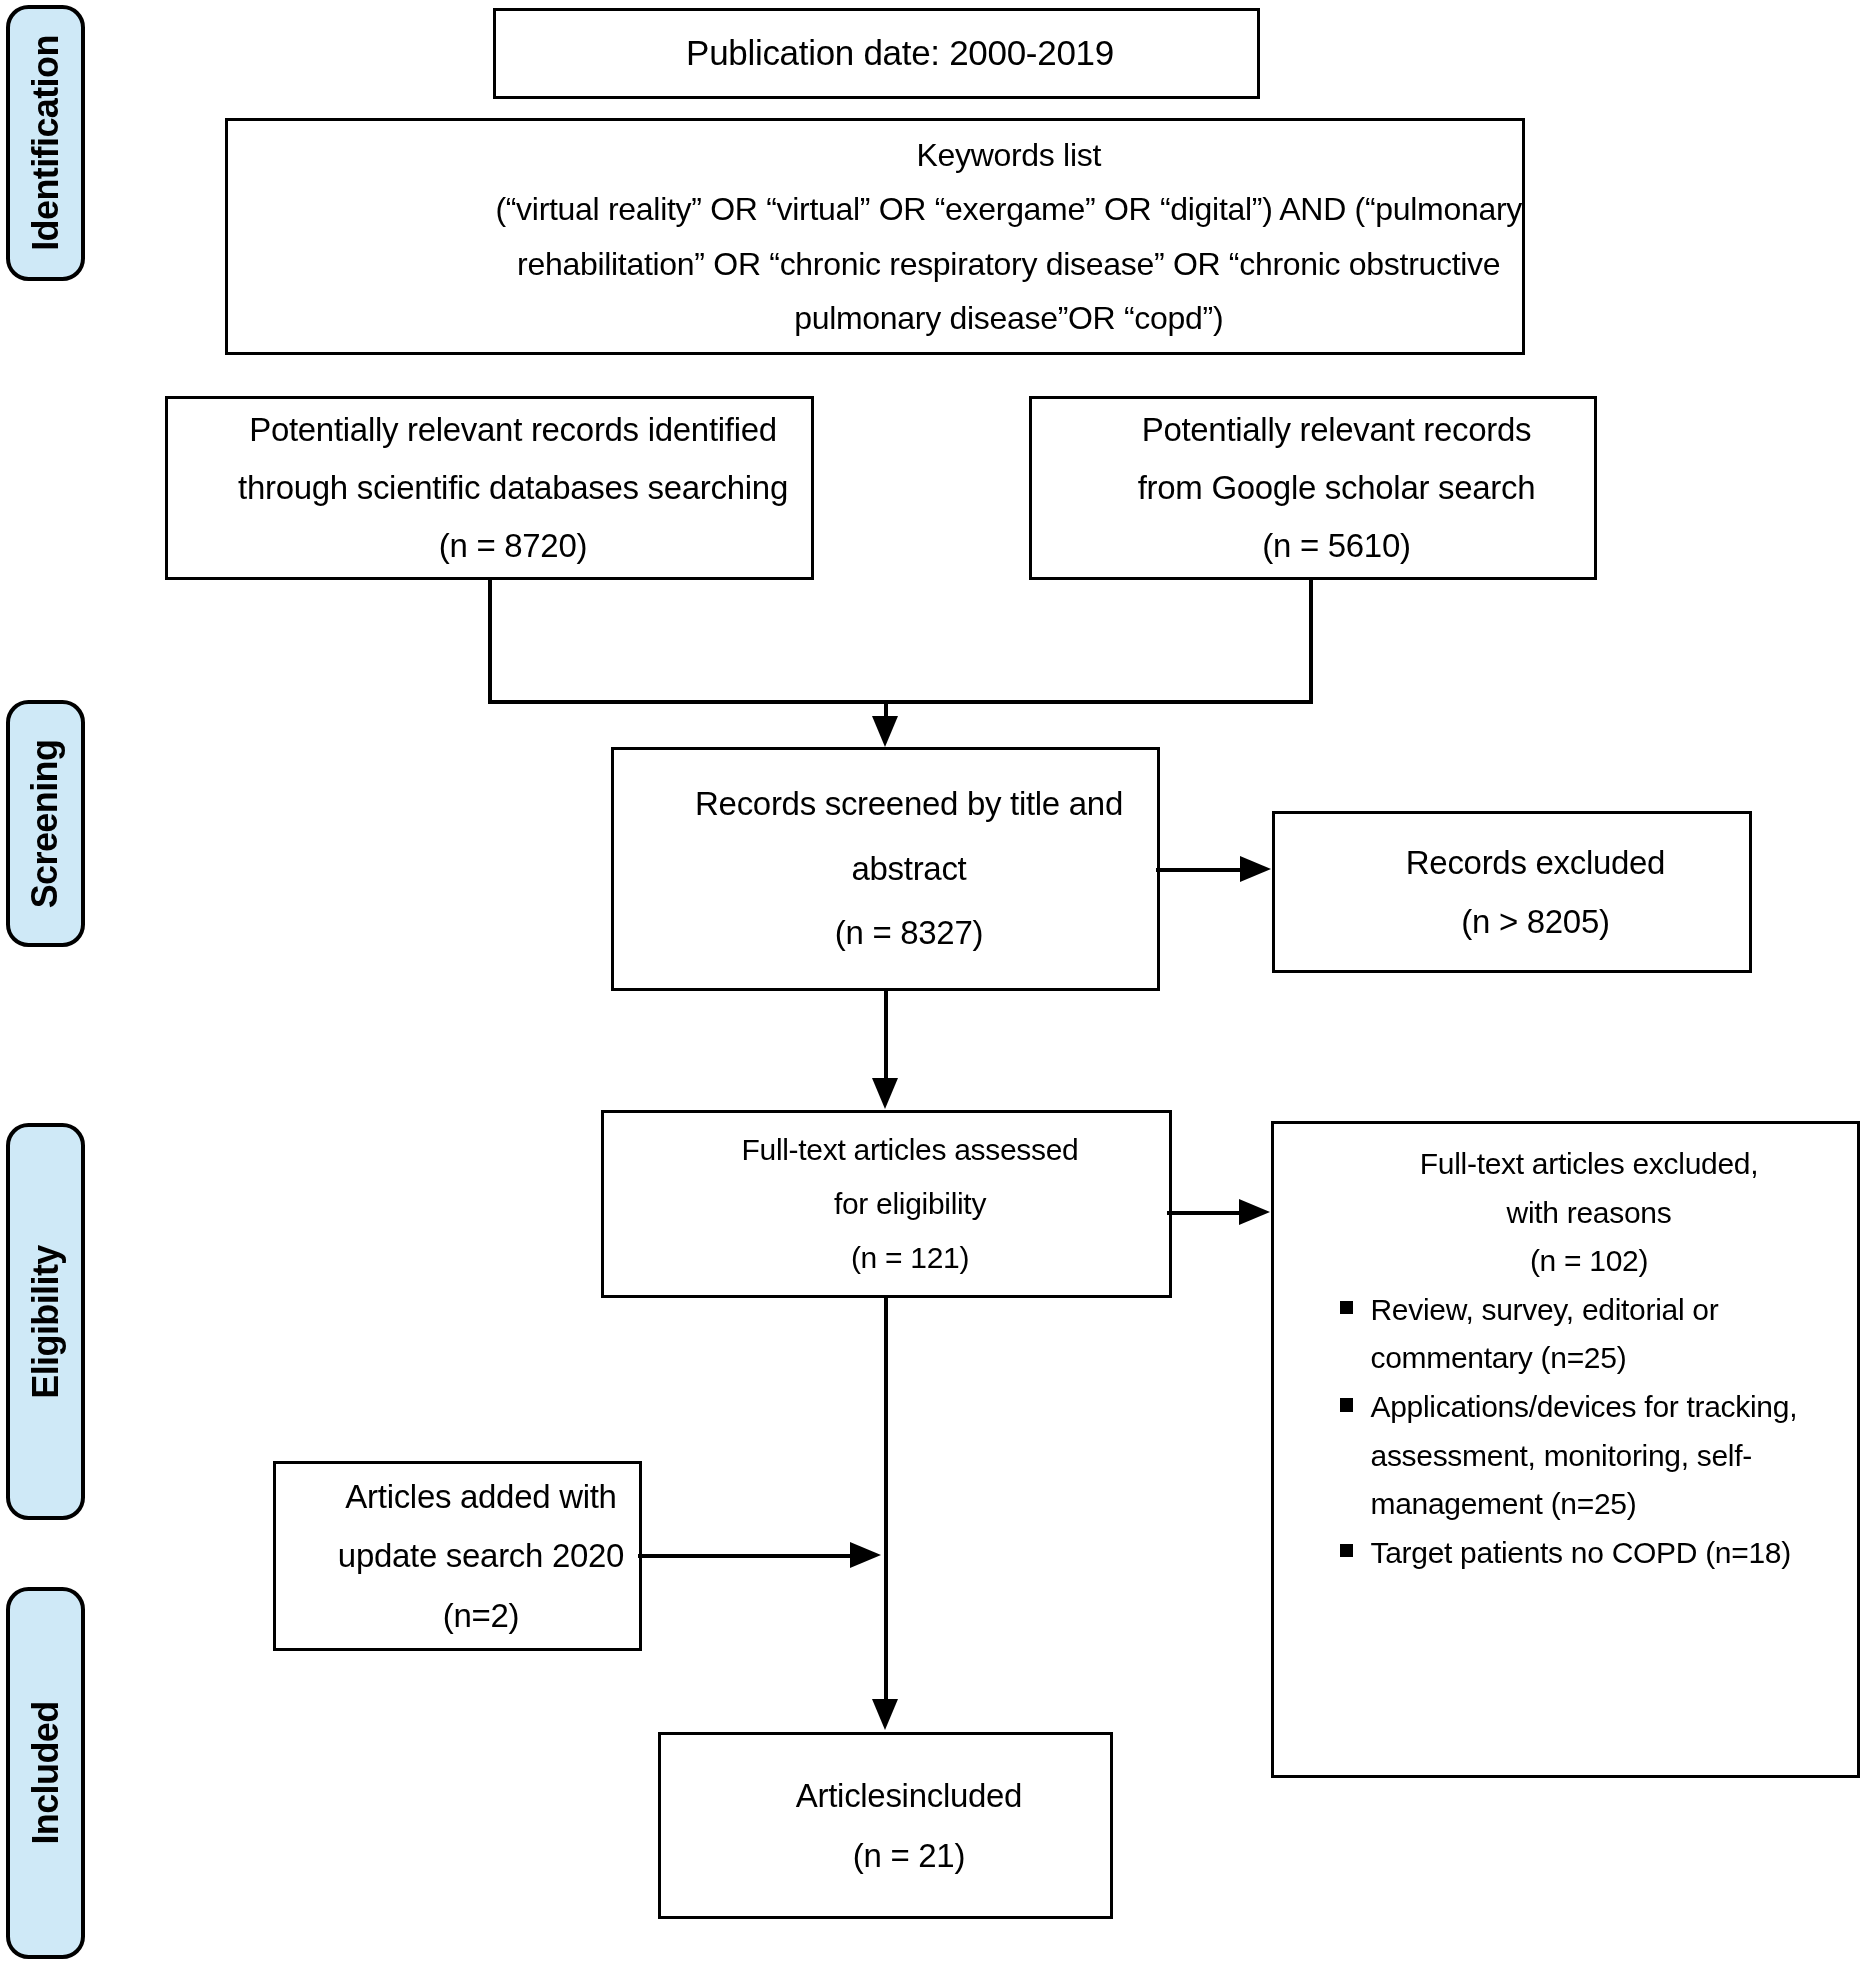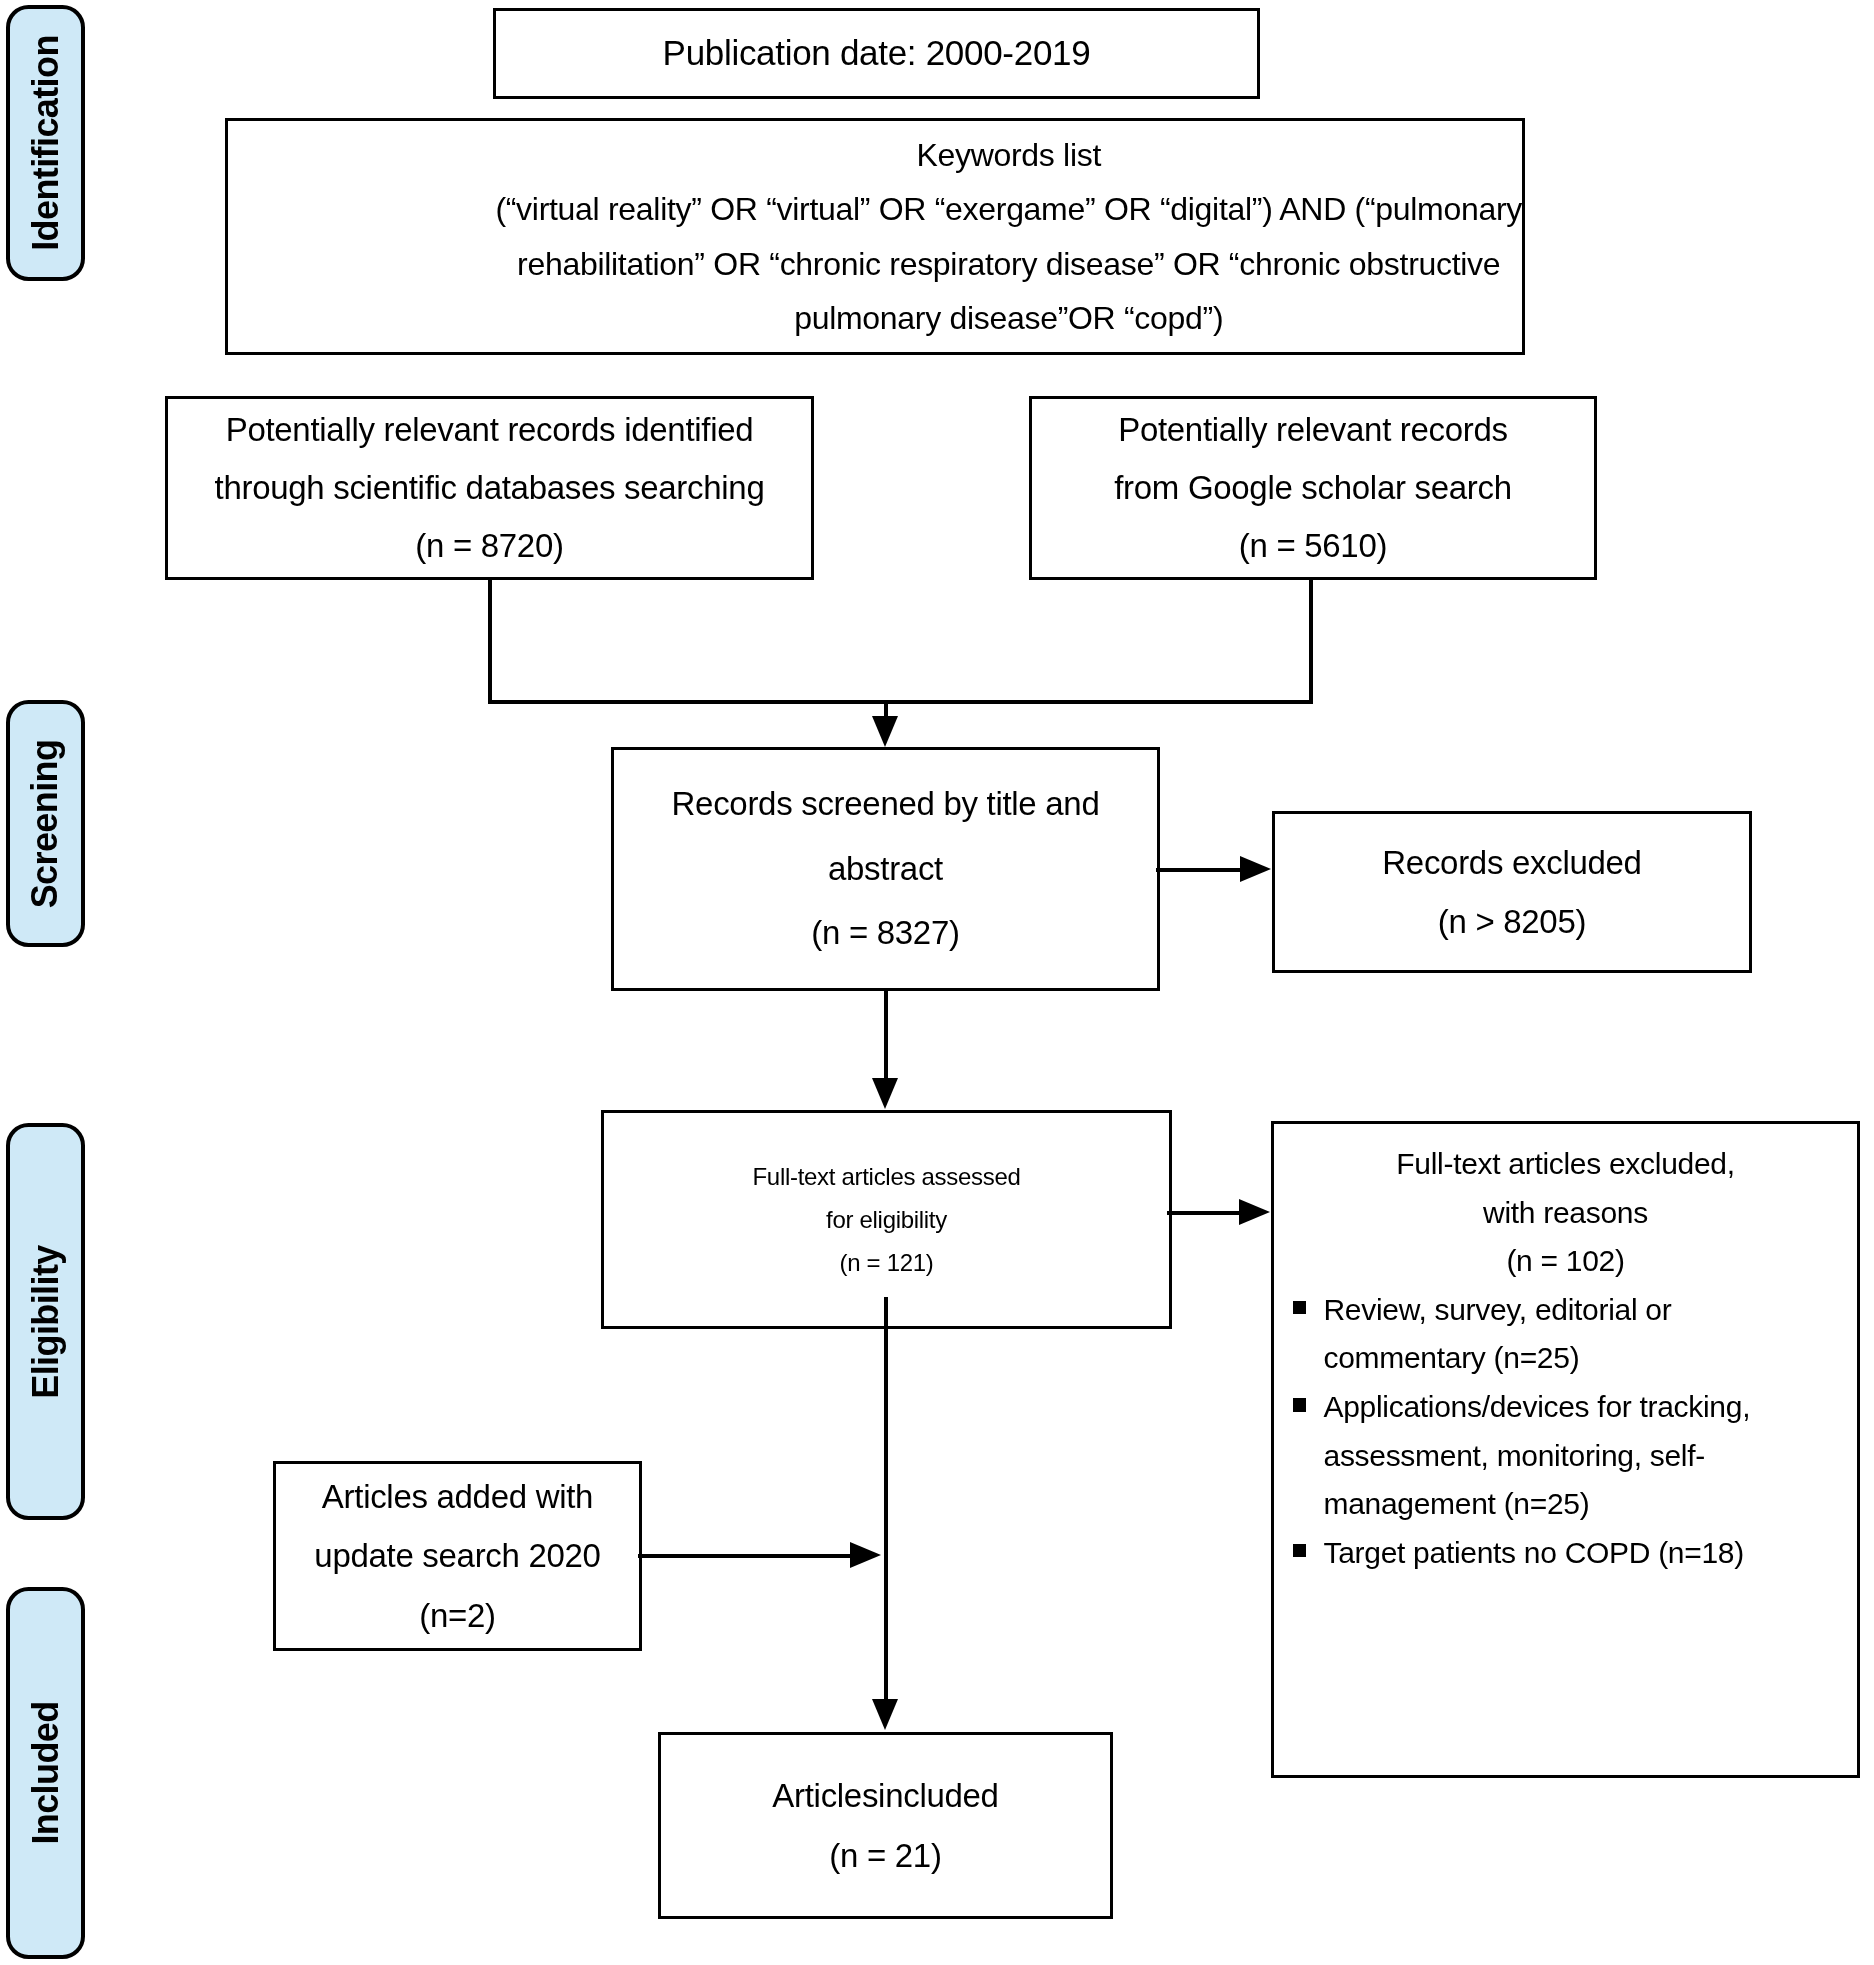--- a/index.html
+++ b/index.html
@@ -1,19 +1,19 @@
 <!DOCTYPE html>
 <html style="font-size:10px"><head>
 <meta charset="utf-8">
 <style>
   html,body{margin:0;padding:0;background:#ffffff;}
   .fig{position:relative;width:1874px;height:1965px;background:#ffffff;
        font-family:"Liberation Sans","DejaVu Sans",sans-serif;color:#000;}
   .box{position:absolute;background:#fff;border:3.7px solid #000;box-sizing:border-box;
-       display:flex;align-items:center;justify-content:center;text-align:center;}
+       display:flex;align-items:center;justify-content:center;text-align:center;padding-left:47px;}
   .box .txt{white-space:pre-line;letter-spacing:-0.3px;}
   .stage{position:absolute;left:6.2px;width:79px;background:#cfe9f7;border:4.4px solid #000;
          border-radius:22.5px;box-sizing:border-box;display:flex;align-items:center;justify-content:center;}
   .stage .txt{transform:rotate(-90deg);white-space:nowrap;font-weight:bold;font-size:36px;letter-spacing:-0.6px;}
   .line{position:absolute;background:#000;}
   .ah-down{position:absolute;width:0;height:0;border-left:13.7px solid transparent;
            border-right:13.7px solid transparent;border-top:31px solid #000;}
   .ah-right{position:absolute;width:0;height:0;border-top:13.7px solid transparent;
             border-bottom:13.7px solid transparent;border-left:31px solid #000;}
 
@@ -21,21 +21,21 @@
   #sB{top:700px;height:247px;}
   #sC{top:1123px;height:397px;}
   #sD{top:1587px;height:372px;}
 
   #bA{left:493px;top:7.5px;width:767px;height:91px;font-size:35px;}
   #bB{left:225px;top:118px;width:1300px;height:237px;font-size:32px;line-height:1.7;justify-content:flex-end;}
   #bC{left:165px;top:396px;width:649px;height:184px;font-size:33px;line-height:1.75;}
   #bD{left:1029px;top:396px;width:568px;height:184px;font-size:33px;line-height:1.75;justify-content:center;}
   #bE{left:611px;top:747px;width:549px;height:244px;font-size:33px;line-height:1.95;}
   #bF{left:1272px;top:811px;width:480px;height:162px;font-size:33px;line-height:1.8;}
-  #bG{left:601px;top:1110px;width:571px;height:219px;font-size:24px;line-height:1.8;}
+  #bG{left:601px;top:1110px;width:571px;height:188px;font-size:30px;line-height:1.8;}
   #bH{left:1271px;top:1121px;width:589px;height:657px;font-size:30px;display:block;}
   #bI{left:273px;top:1461px;width:369px;height:190px;font-size:33px;line-height:1.8;}
   #bJ{left:658px;top:1732px;width:455px;height:187px;font-size:33px;line-height:1.8;}
 
   .hwrap{padding:16px 17.5px;box-sizing:border-box;width:100%;}
   .hhead{text-align:center;white-space:pre-line;line-height:1.62;letter-spacing:-0.3px;}
   .bullet{position:relative;padding-left:32px;text-align:left;line-height:1.62;}
   .bullet .txt{white-space:pre-line;}
   .sq{position:absolute;left:1.2px;top:15px;width:13.7px;height:13.7px;background:#000;}
 

